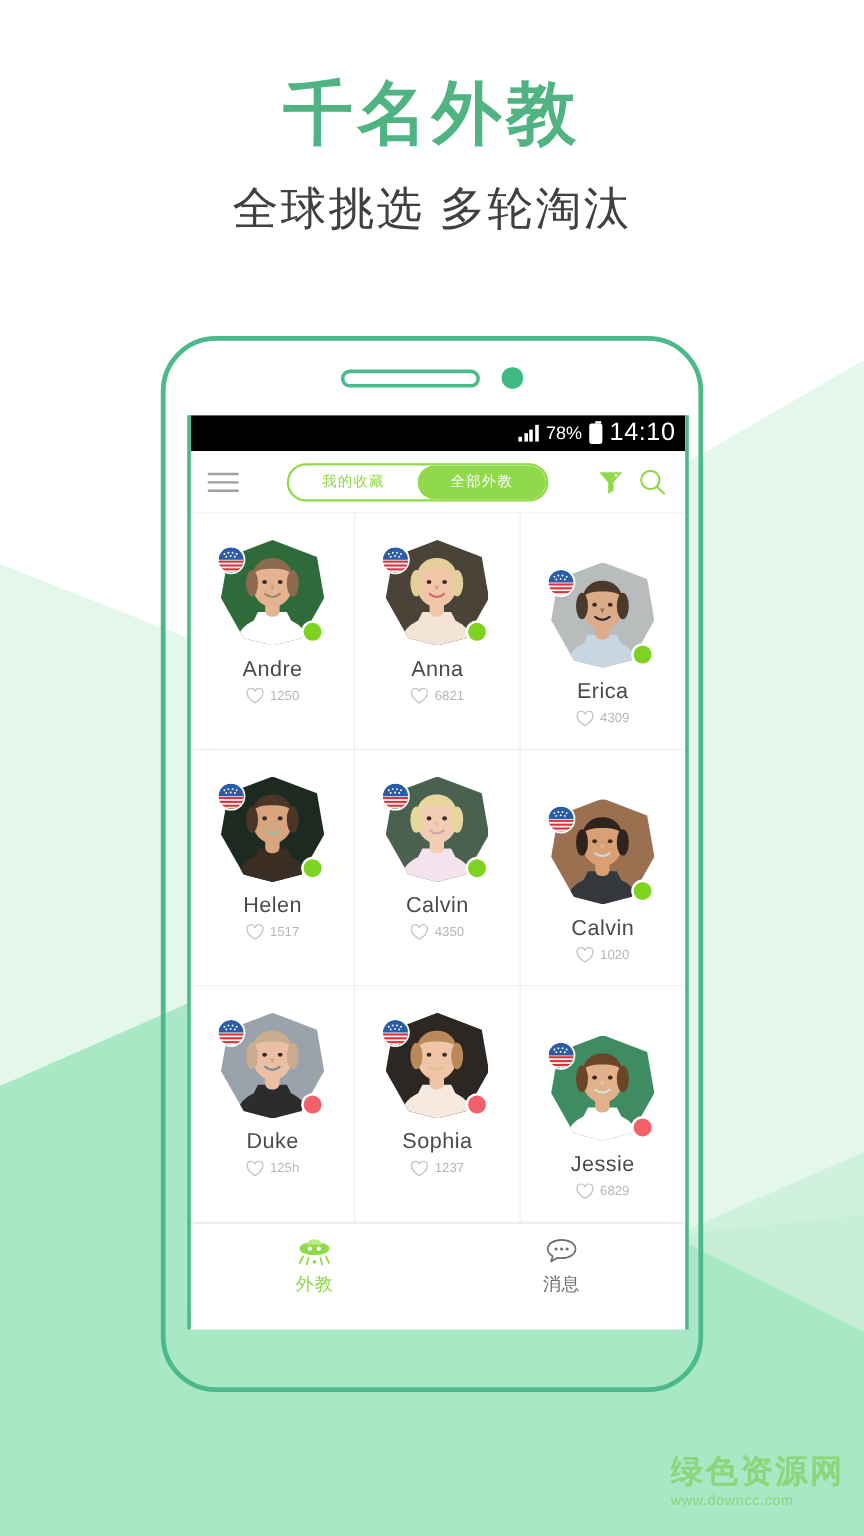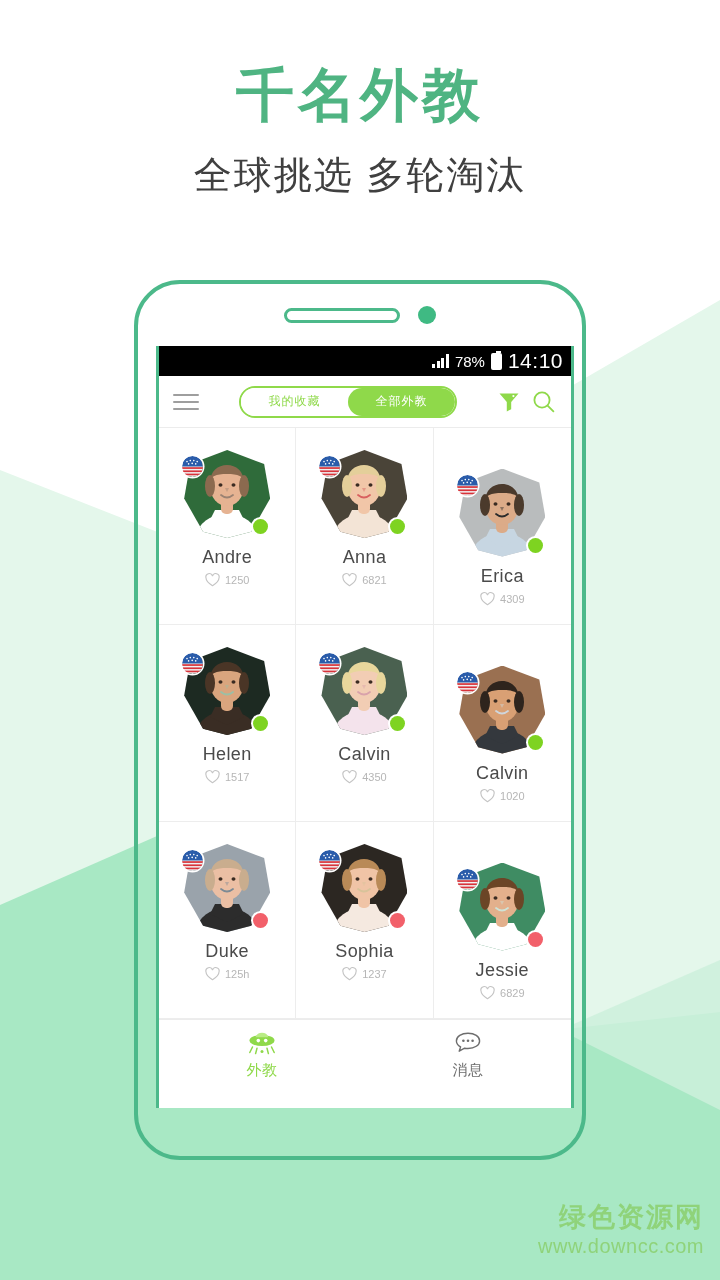--- a/index.html
+++ b/index.html
@@ -132,26 +132,26 @@
     height:68px;display:flex;align-items:center;background:#fff;
     border-top:1px solid #ececec;
   }
   .tab{flex:1 1 33.33%;display:flex;flex-direction:column;align-items:center;justify-content:center;gap:4px;}
   .tab-ico{width:34px;height:28px;}
   .tab-label{font-size:15px;color:#6d6d6d;letter-spacing:0.5px;}
   .tab.active .tab-label{color:#8fd94a;}
 
   
   .watermark{
-    position:absolute;right:16px;bottom:22px;text-align:right;z-index:6;
+    position:absolute;right:16px;bottom:22px;text-align:left;z-index:6;
     line-height:1.15;
     margin-left:33px;
   }
   .wm-cn{font-size:27px;color:#8fd37a;letter-spacing:2px;font-weight:700;}
-  .wm-url{font-size:20px;color:#8fd37a;letter-spacing:0.5px;margin-top:2px;}
+  .wm-url{font-size:12px;color:#8fd37a;letter-spacing:0.5px;margin-top:2px;}
 </style>
 </head>
 <body>
 
 <div class="bg-layer">
   <svg class="bg-svg" viewBox="0 0 720 1280" preserveAspectRatio="none">
     <polygon points="0,470 330,600 330,1280 0,1280" fill="#e4f7eb"></polygon>
     <polygon points="0,905 330,760 330,1280 0,1280" fill="#a8e8c4"></polygon>
     <polygon points="720,300 340,520 340,1280 720,1280" fill="#e4f7eb"></polygon>
     <polygon points="720,1012 330,1055 330,1280 720,1280" fill="#a8e8c4"></polygon>

